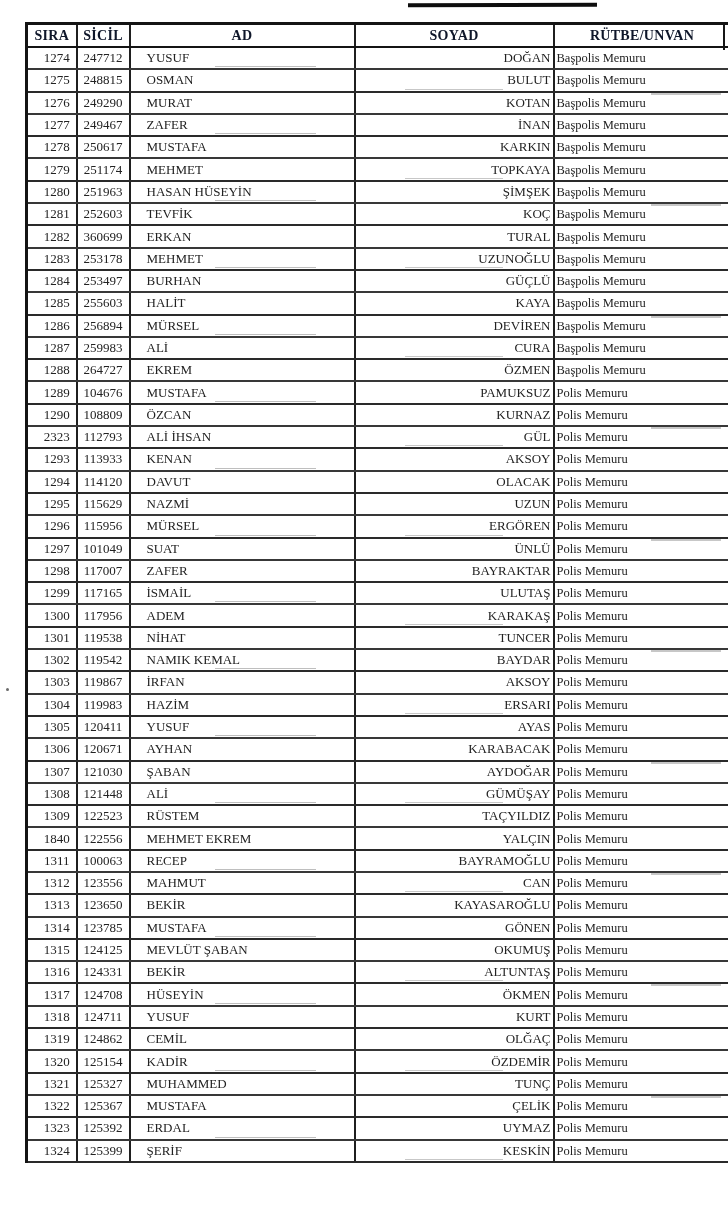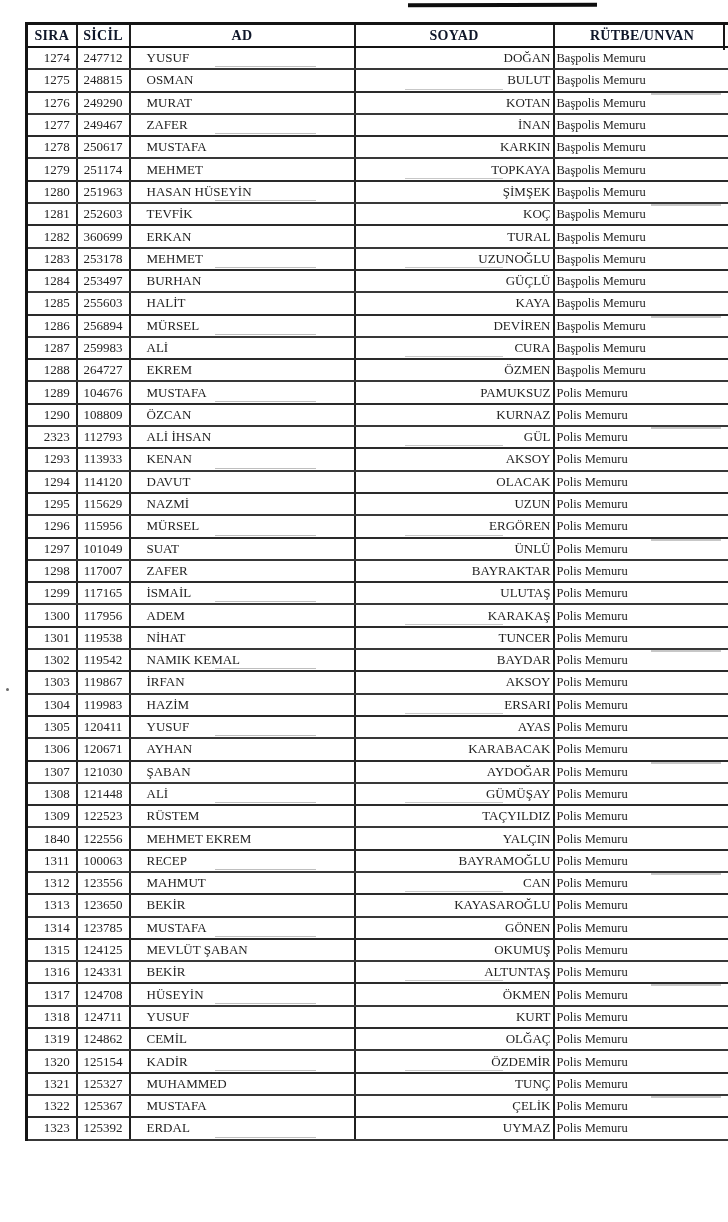--- a/index.html
+++ b/index.html
@@ -533,14 +533,21 @@
   </tr>
 
   <tr>
     <td class="c-sira">1323</td>
     <td class="c-sicil">125392</td>
     <td class="c-ad">ERDAL</td>
     <td class="c-soyad">UYMAZ</td>
     <td class="c-rutbe">Polis Memuru</td>
   </tr>
 
+  <tr>
+    <td class="c-sira">1324</td>
+    <td class="c-sicil">125399</td>
+    <td class="c-ad">ŞERİF</td>
+    <td class="c-soyad">KESKİN</td>
+    <td class="c-rutbe">Polis Memuru</td>
+  </tr>
 </tbody>
 </table>
 
 </body></html>

